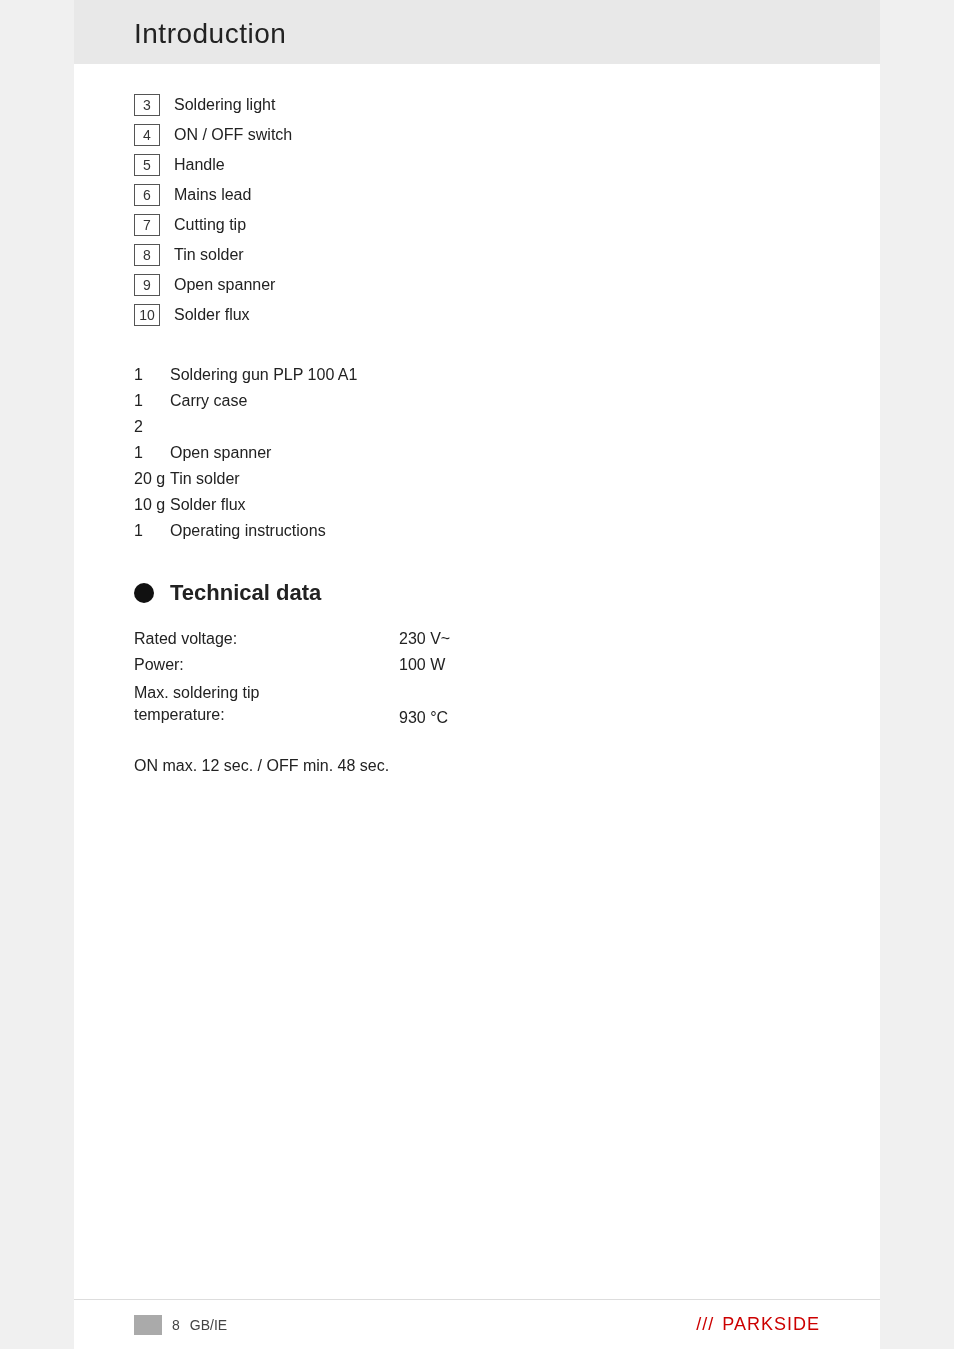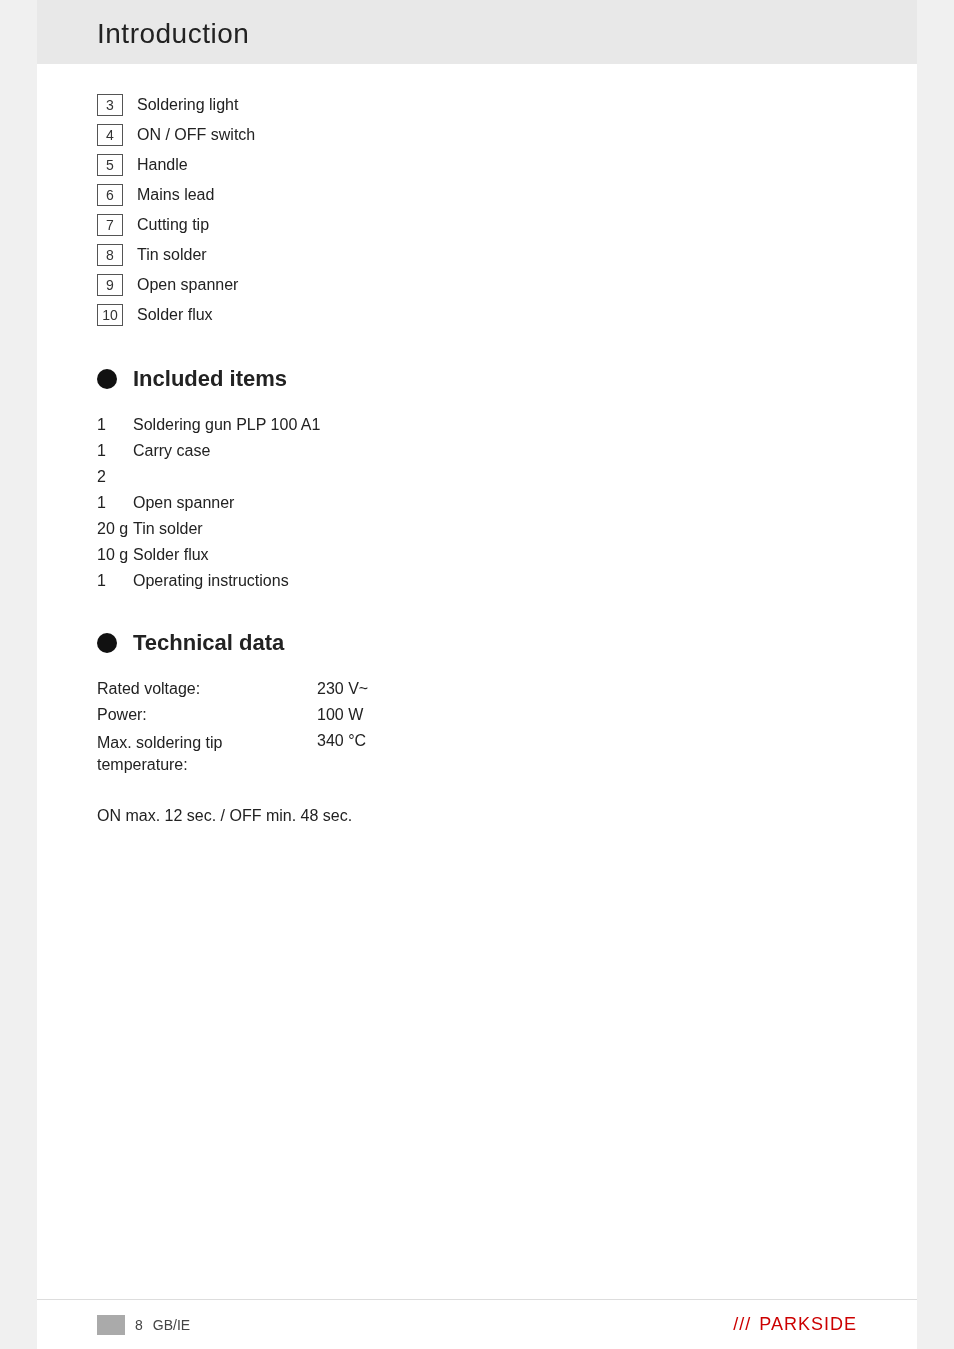--- a/index.html
+++ b/index.html
@@ -9,21 +9,21 @@
       font-family: Arial, Helvetica, sans-serif;
       font-size: 16px;
       color: #222;
       display: flex;
       justify-content: center;
       align-items: flex-start;
       min-height: 100vh;
     }
 
     .page {
-      width: 880px;
+      width: 806px;
       min-height: 1349px;
       background: #fff;
       position: relative;
       padding: 0 0 60px 0;
     }
 
     
     .header-bar {
       background: #e8e8e8;
       padding: 18px 60px 14px 60px;
@@ -128,23 +128,24 @@
       vertical-align: middle;
     }
 
     
     .tech-table {
       margin-bottom: 30px;
     }
 
     .tech-row {
       display: flex;
-      align-items: flex-start;
+      align-items: flex-end;
       margin-bottom: 8px;
       font-size: 16px;
+      gap: 45px;
     }
 
     .tech-label {
       width: 220px;
       color: #222;
       flex-shrink: 0;
     }
 
     .tech-value {
       color: #222;
@@ -261,24 +262,20 @@
         <span class="num-badge">9</span>
         <span>Open spanner</span>
       </div>
       <div class="numbered-item">
         <span class="num-badge">10</span>
         <span>Solder flux</span>
       </div>
     </div>
 
     <div class="section-block">
-      <div class="section-heading">
-        <div class="bullet-circle"></div>
-        <h2>Included items</h2>
-      </div>
 
       <div class="included-list">
         <div class="included-item">
           <span class="inc-qty">1</span>
           <span class="inc-text">Soldering gun PLP 100 A1</span>
         </div>
         <div class="included-item">
           <span class="inc-qty">1</span>
           <span class="inc-text">Carry case</span>
         </div>
@@ -314,21 +311,21 @@
         <div class="tech-row">
           <span class="tech-label">Rated voltage:</span>
           <span class="tech-value">230 V~</span>
         </div>
         <div class="tech-row">
           <span class="tech-label">Power:</span>
           <span class="tech-value">100 W</span>
         </div>
         <div class="tech-row">
           <span class="tech-label" style="line-height:1.4">Max. soldering tip<br>temperature:</span>
-          <span class="tech-value">340 °C</span>
+          <span class="tech-value">930 °C</span>
         </div>
       </div>
 
       <p class="on-off-note">ON max. 12 sec. / OFF min. 48 sec.</p>
     </div>
 
   </div>
 
   <div class="footer">
     <div class="footer-page">

